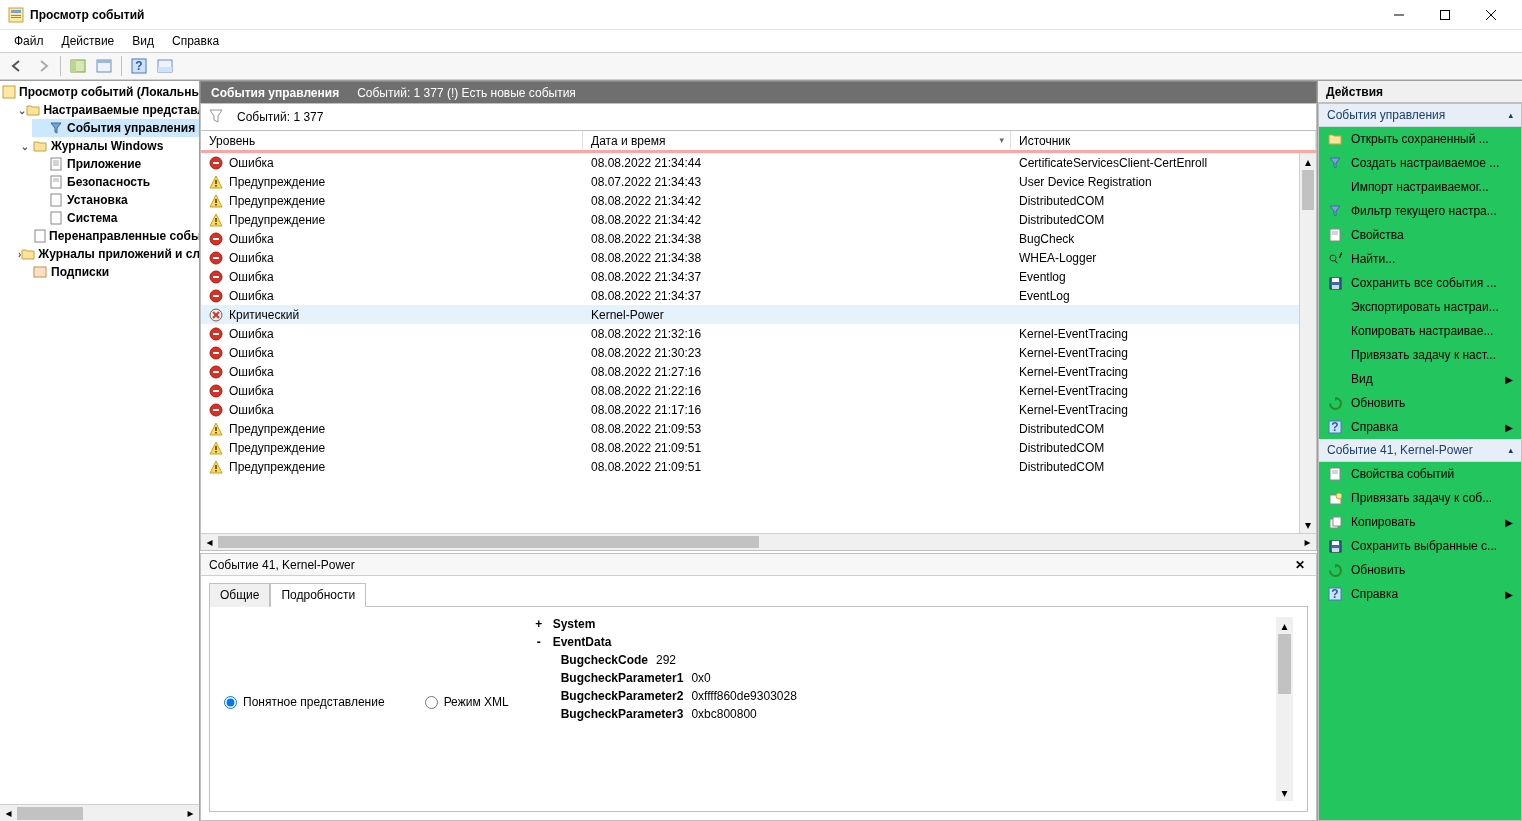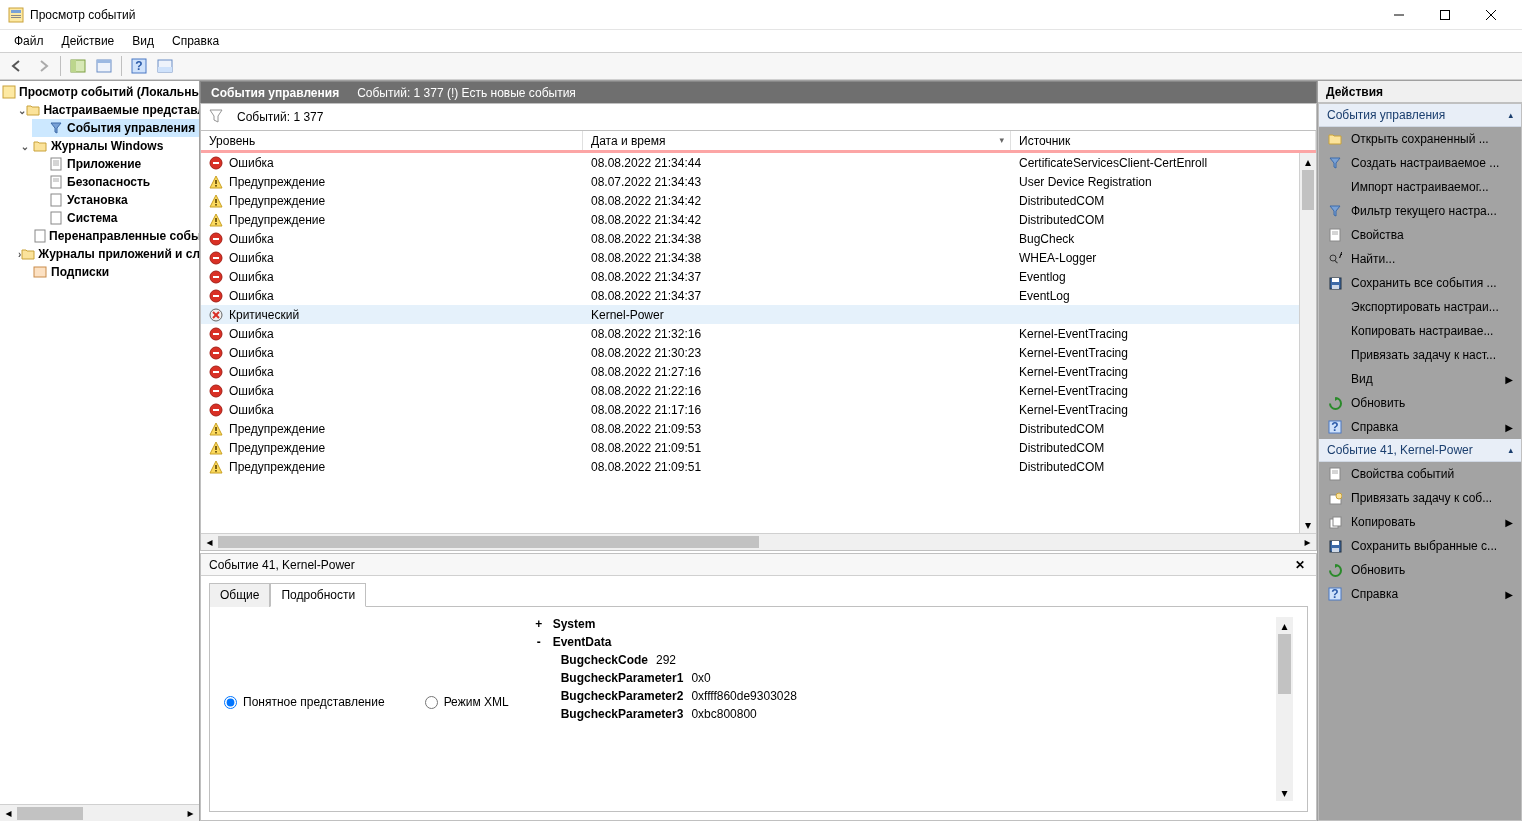--- a/index.html
+++ b/index.html
@@ -1,21 +1,21 @@
 <!DOCTYPE html>
 <html><head>
 <meta charset="utf-8">
 <style>
 * { margin: 0; padding: 0; box-sizing: border-box; font-family: "Segoe UI", Tahoma, sans-serif; font-size: 12px; }
 body { background: #fff; overflow: hidden; width: 1522px; height: 821px; display: flex; flex-direction: column; }
 
 
 .titlebar { height: 30px; display: flex; align-items: center; padding: 0 8px; background: #fff; border-bottom: 1px solid #e5e5e5; }
 .titlebar .icon { width: 16px; height: 16px; margin-right: 6px; }
-.titlebar .title { flex: 1; }
+.titlebar .title { flex: 1; font-weight: bold; }
 .winbtns { display: flex; }
 .winbtn { width: 46px; height: 30px; display: flex; align-items: center; justify-content: center; }
 
 
 .menubar { height: 22px; display: flex; align-items: center; padding: 0 6px; gap: 2px; text-align: center; }
 .menubar span { padding: 2px 8px; cursor: default; }
 
 
 .toolbar { height: 28px; display: flex; align-items: center; padding: 2px 6px; gap: 4px; border-top: 1px solid #d0d0d0; border-bottom: 1px solid #d0d0d0; background: #f7f7f7; }
 .toolbtn { width: 22px; height: 22px; display: flex; align-items: center; justify-content: center; border: 1px solid transparent; }
@@ -84,21 +84,21 @@
 .detail-content { flex:1; overflow:hidden; position:relative; font-size:14px; padding-left: 24px; }
 .detail-content .line { display:flex; gap: 8px; margin-bottom: 4px; }
 .detail-content .pm { width: 12px; text-align:center; font-weight:bold; }
 .detail-content b { font-weight: 700; }
 .detail-content .sub { padding-left: 28px; }
 .detail-scroll { position:absolute; right:0; top:0; bottom:0; width:17px; background:#f0f0f0; display:flex; flex-direction:column; }
 .detail-scroll .sb-btn{height:17px;display:flex;align-items:center;justify-content:center;}
 .detail-scroll .sb-track{flex:1;position:relative;}
 .detail-scroll .sb-thumb{position:absolute;left:2px;right:2px;top:0;height:60px;background:#c2c2c2;}
 
-.actions-pane { width: 204px; background: #a3a3a3; display: flex; flex-direction: column; }
+.actions-pane { width: 204px; background: #22c55e; display: flex; flex-direction: column; }
 .actions-title { height: 22px; background: #f0f0f0; border-bottom: 1px solid #c0c0c0; display:flex; align-items:center; padding: 0 8px; font-weight: 600; }
 .actions-body { flex:1; border: 1px solid #c0c0c0; overflow:auto; }
 .act-section-hdr { background: #e8eef7; padding: 4px 8px; color: #1a3e6e; display:flex; align-items:center; justify-content:space-between; border-bottom:1px solid #d0d8e4; }
 .act-section-hdr .caret { font-size:9px; }
 .act-item { display:flex; align-items:center; gap: 8px; padding: 4px 8px; cursor:default; }
 .act-item .aicon { width:16px; height:16px; display:inline-flex; align-items:center; justify-content:center; }
 .act-item .expand { margin-left:auto; font-size:10px; }
 
 
 .lvicon { width: 14px; height: 14px; display:inline-flex; }

